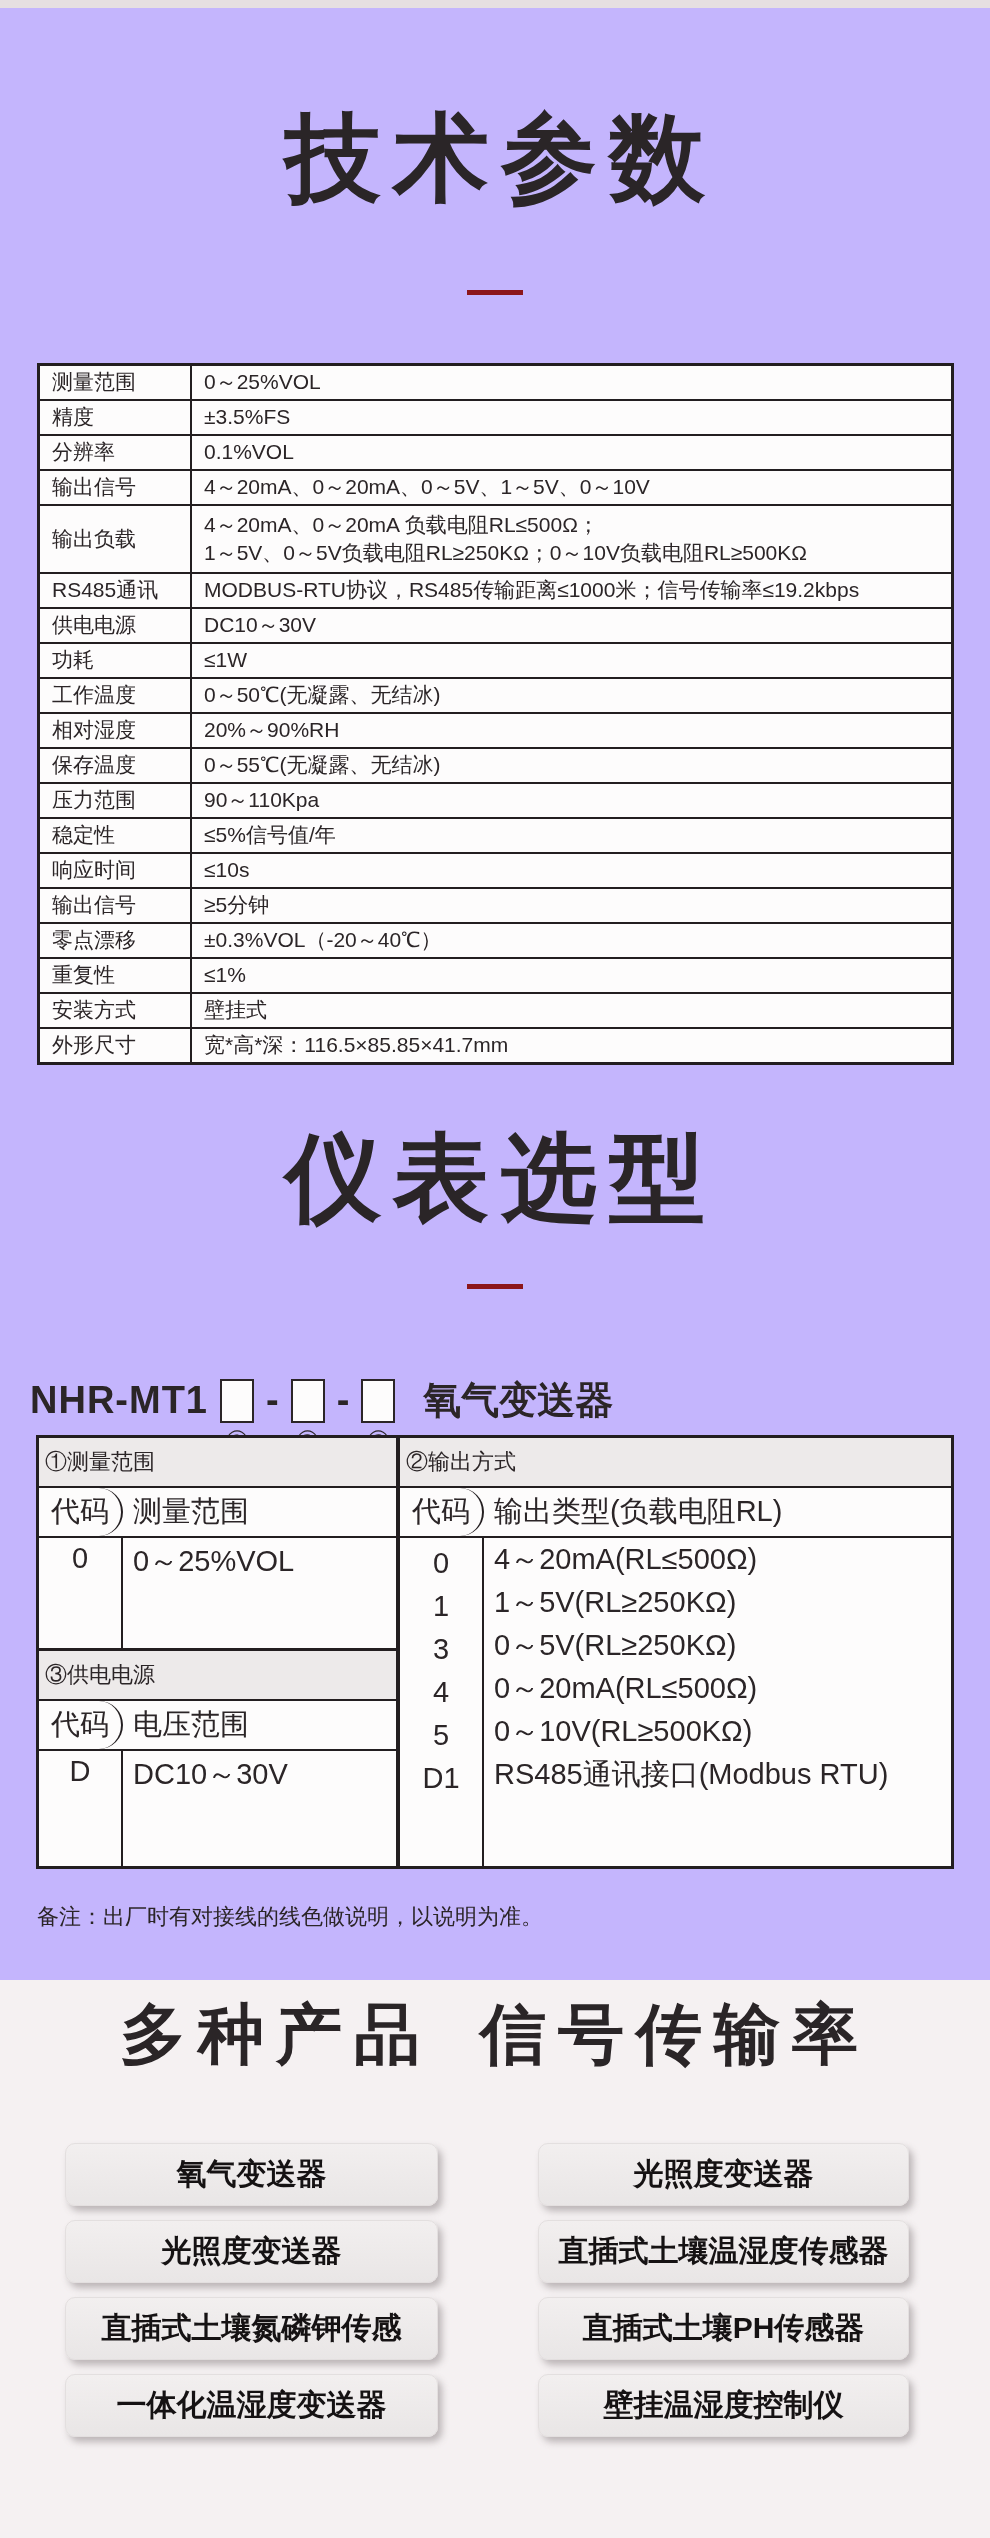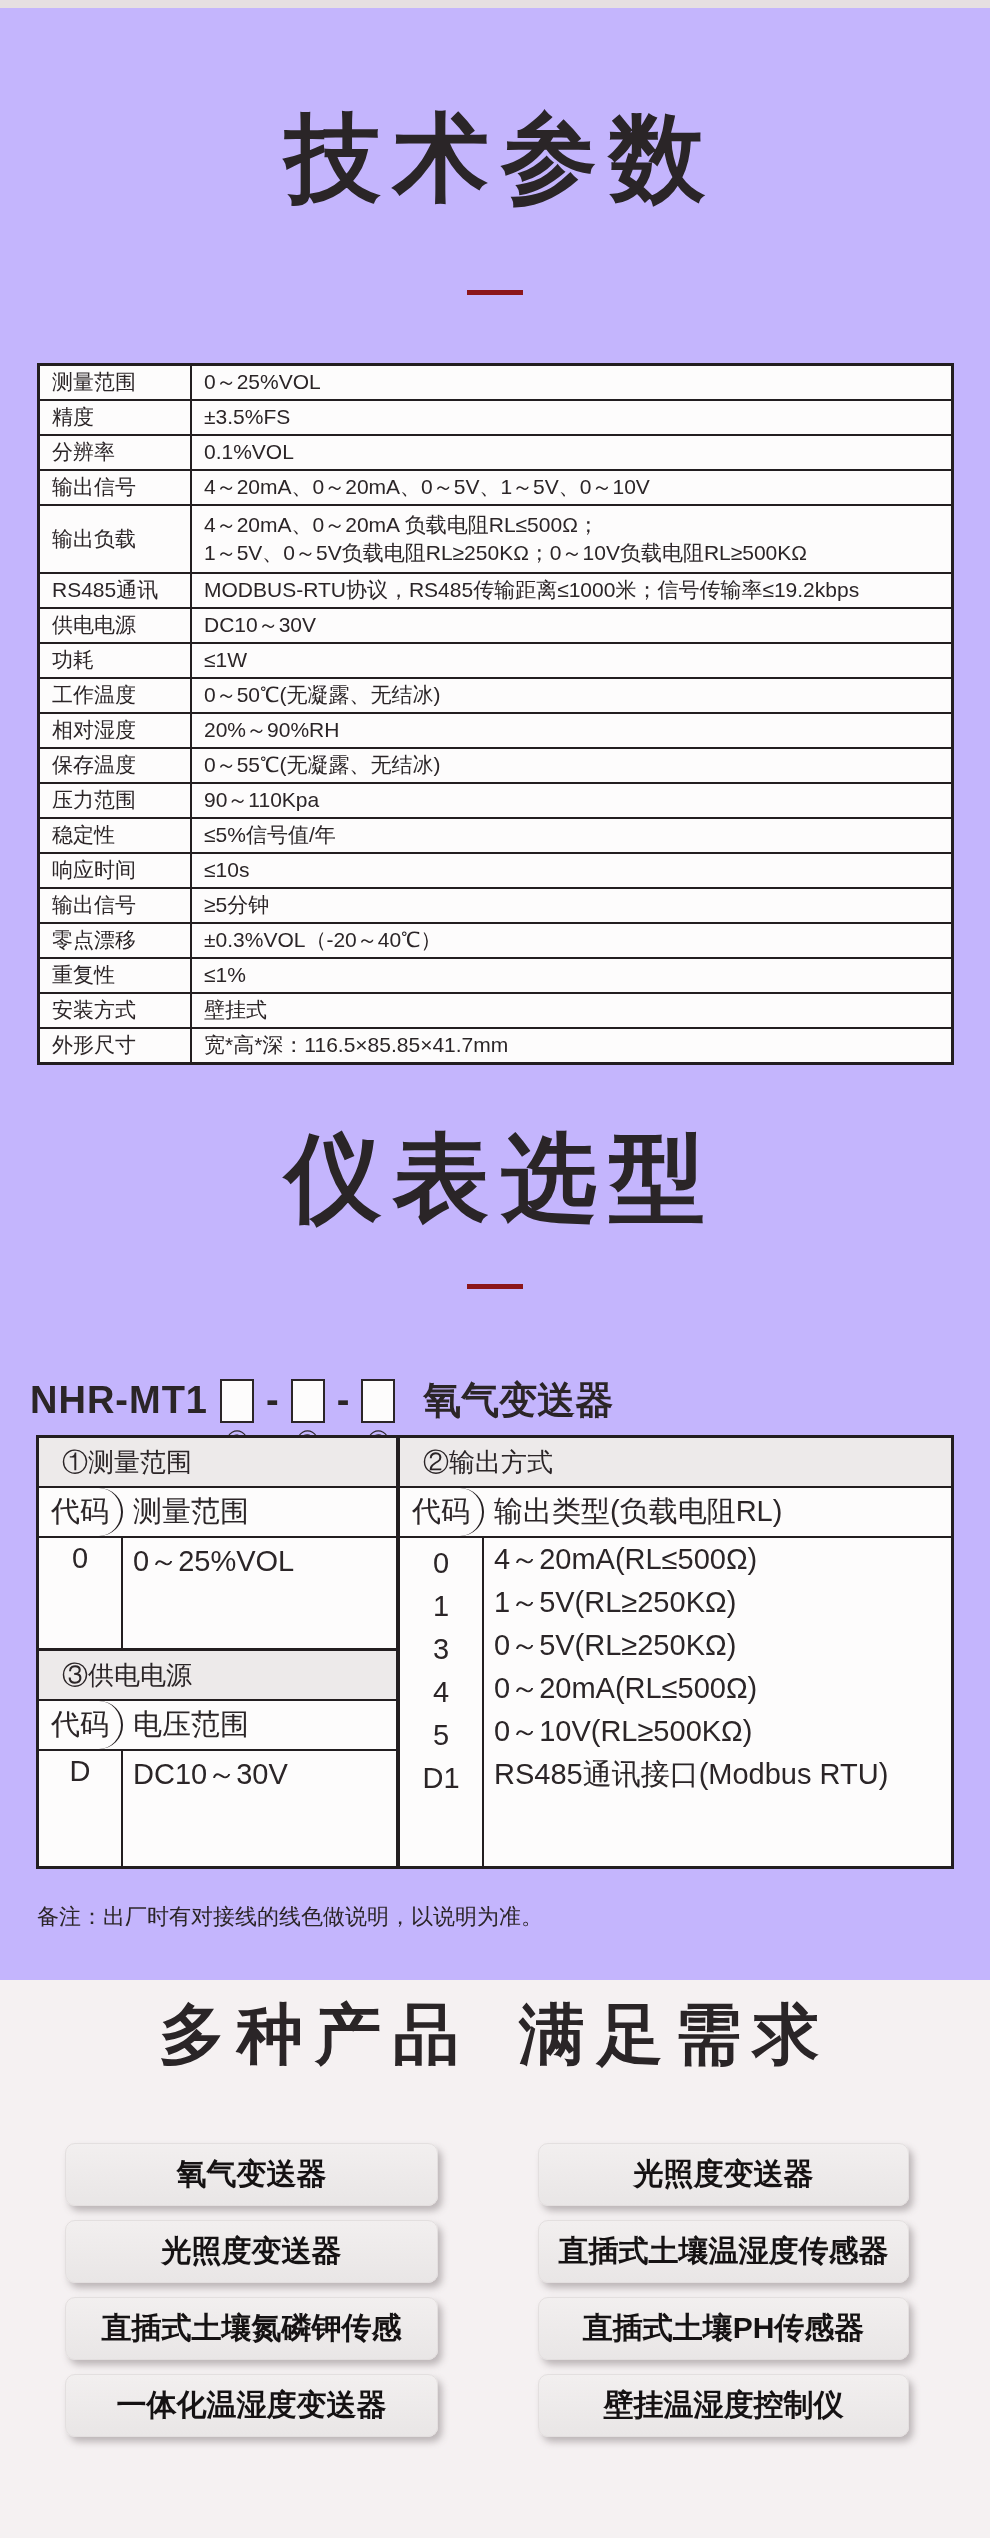--- a/index.html
+++ b/index.html
@@ -67,22 +67,22 @@
   .sel {
     position:absolute; top:1435px; left:36px; width:918px; height:434px;
     border:3px solid #231e20; box-sizing:border-box;
     display:flex; background:#fdfcfc;
   }
   .sel .col-left { width:357px; border-right:4px solid #231e20; display:flex; flex-direction:column; }
   .sel .col-right { flex:1; display:flex; flex-direction:column; }
   .sec-head {
     height:48px; flex:0 0 48px;
     background:#edeaea; border-bottom:2px solid #231e20;
-    display:flex; align-items:center; padding-left:23px;
-    font-size:26px;
+    display:flex; align-items:center; padding-left:6px;
+    font-size:22px;
   }
   .sec-head.mid { border-top:3px solid #231e20; }
   .sub-row {
     height:48px; flex:0 0 48px;
     border-bottom:2px solid #231e20;
     display:flex; font-size:29px;
   }
   .cell-code {
     width:82px; flex:0 0 82px;
     border-right:2px solid #231e20;
@@ -290,21 +290,21 @@
           <div class="rline">RS485通讯接口(Modbus RTU)</div>
         </div>
       </div>
     </div>
   </div>
 
   <div class="note">备注：出厂时有对接线的线色做说明，以说明为准。</div>
 
   <div class="bottom-bg"></div>
   <div class="products-heading">
-    <span>多种产品</span><span class="gap"></span><span>满足需求</span>
+    <span>多种产品</span><span class="gap"></span><span>信号传输率</span>
   </div>
 
   <div class="btn-grid">
     <div class="prod-btn">氧气变送器</div>
     <div class="prod-btn">光照度变送器</div>
     <div class="prod-btn">光照度变送器</div>
     <div class="prod-btn">直插式土壤温湿度传感器</div>
     <div class="prod-btn">直插式土壤氮磷钾传感</div>
     <div class="prod-btn">直插式土壤PH传感器</div>
     <div class="prod-btn">一体化温湿度变送器</div>

